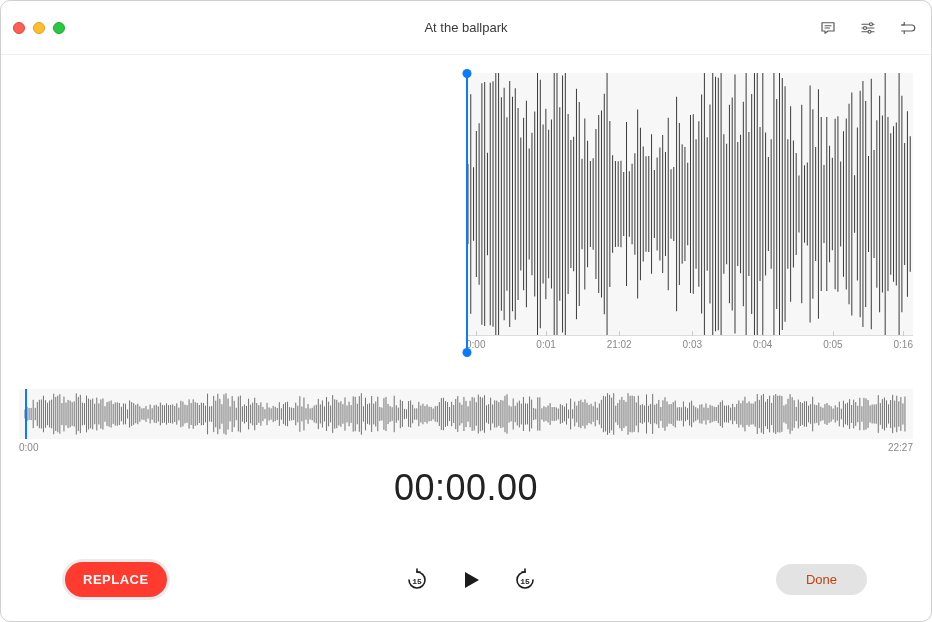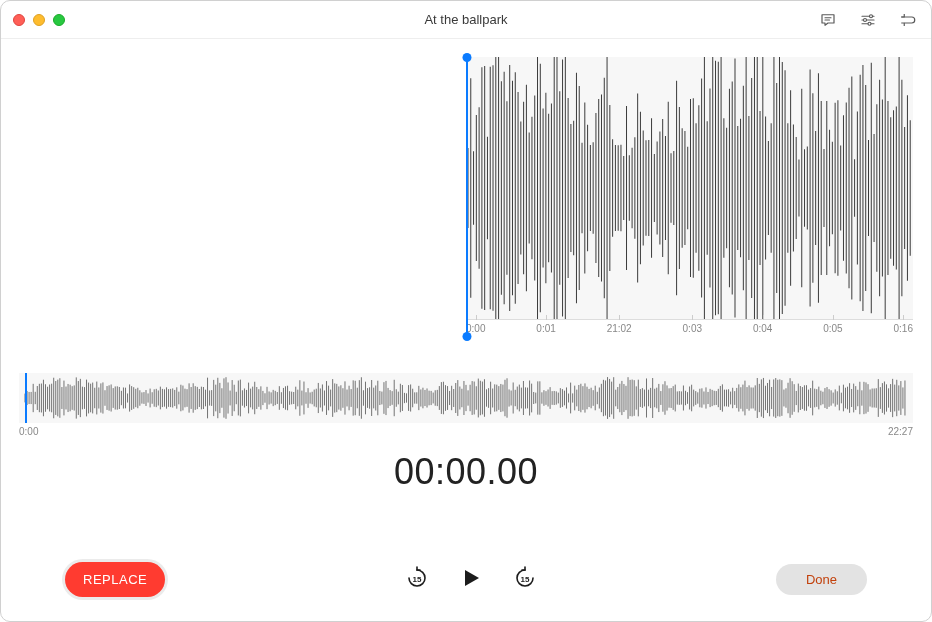--- a/index.html
+++ b/index.html
@@ -9,21 +9,21 @@
       width: 932px;
       height: 622px;
       overflow: hidden;
       border: 1px solid #d0d0d0;
       border-radius: 10px;
       position: relative;
     }
 
     
     .titlebar {
-      height: 38px;
+      height: 54px;
       display: flex;
       align-items: center;
       padding: 0 12px;
       position: relative;
       border-bottom: 1px solid #eee;
     }
     .traffic-lights {
       display: flex;
       gap: 8px;
     }
@@ -180,41 +180,43 @@
       right: 0;
       display: flex;
       align-items: center;
       justify-content: space-between;
       padding: 0 64px;
     }
     .replace-btn {
       background: #ff3b30;
       color: #fff;
       font-size: 13px;
-      font-weight: 400;
+      font-weight: 700;
       letter-spacing: 0.5px;
       border: none;
       border-radius: 20px;
       padding: 10px 18px;
       cursor: pointer;
       box-shadow: 0 0 0 3px rgba(0,0,0,0.08);
     }
 
     .transport {
       display: flex;
       align-items: center;
       gap: 26px;
     }
     .skip-btn, .play-btn {
       width: 28px;
       height: 28px;
       display: flex;
+      align-items: center;
       justify-content: center;
       cursor: pointer;
       color: #1c1c1c;
+      font-family: Liberation Mono, monospace;
     }
     .play-btn svg { width: 24px; height: 24px; }
     .skip-btn svg { width: 24px; height: 24px; stroke: #1c1c1c; }
 
     .done-btn {
       background: #e3e3e3;
       color: #c2410c;
       font-size: 13px;
       font-weight: 500;
       border: none;

